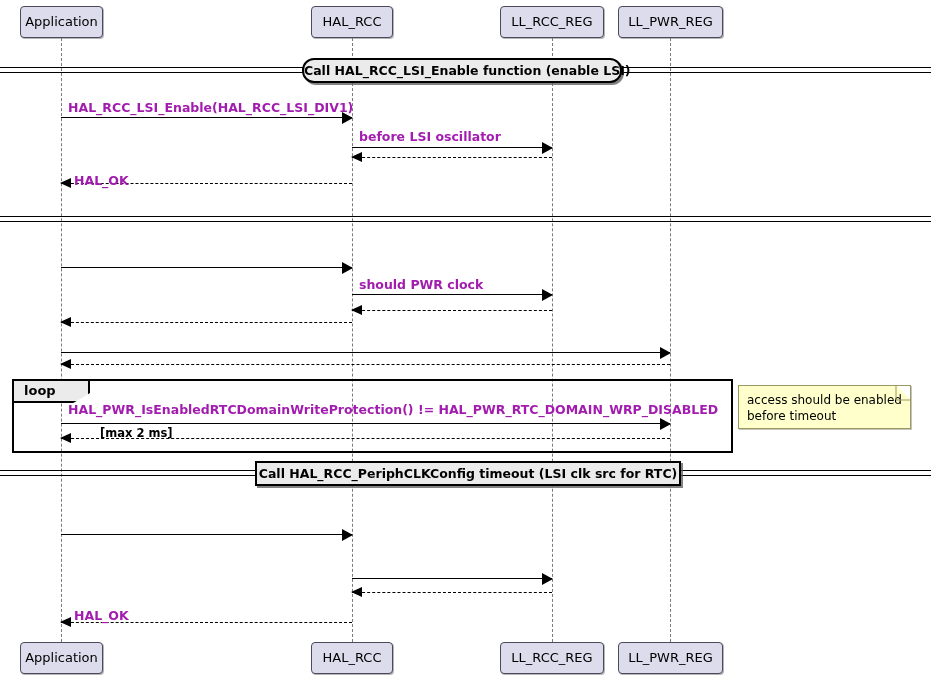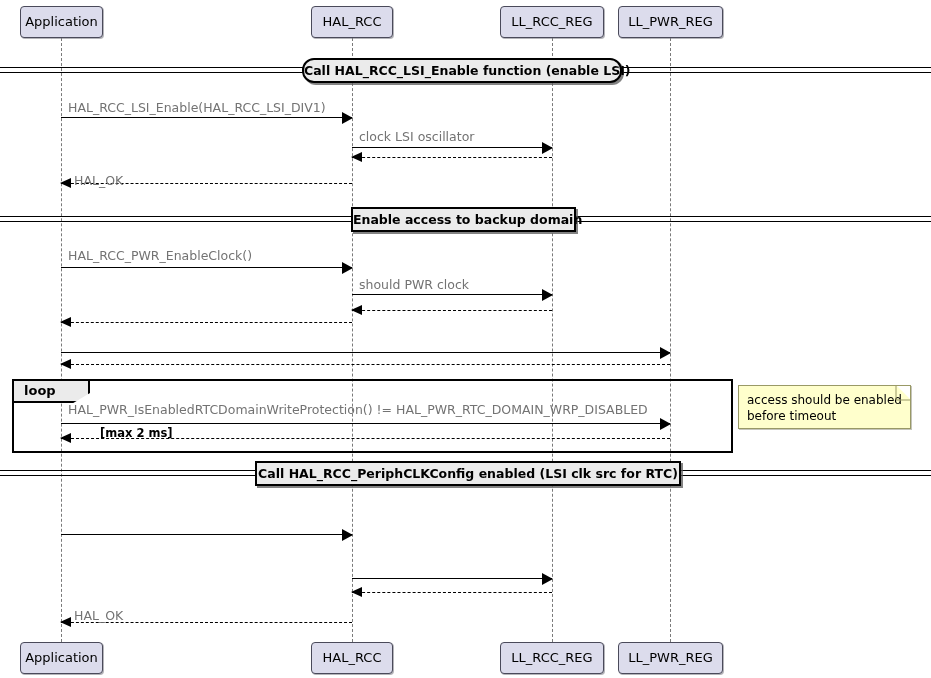--- a/index.html
+++ b/index.html
@@ -103,24 +103,25 @@
     border-right: 11px solid #000000;
   }
   .arrowhead.right.open,
   .arrowhead.left.open {
     border-top-width: 5px;
     border-bottom-width: 5px;
   }
   .msg-label {
     position: absolute;
     font-size: 12.5px;
-    color: #737373;
+    color: #a21caf;
     white-space: pre;
     line-height: 15px;
     z-index: 4;
+    font-weight: bold;
   }
   
   .frame {
     position: absolute;
     box-sizing: border-box;
     border: 2px solid #000000;
     background: transparent;
     z-index: 2;
   }
   .frame-tag {
@@ -191,45 +192,43 @@
     <div class="participant" style="left: 311px; width: 82px; top: 6px;"><span>HAL_RCC</span></div>
     <div class="participant" style="left: 500px; width: 104px; top: 6px;"><span>LL_RCC_REG</span></div>
     <div class="participant" style="left: 618px; width: 105px; top: 6px;"><span>LL_PWR_REG</span></div>
     <div class="participant" style="left: 20px; width: 83px; top: 642px;"><span>Application</span></div>
     <div class="participant" style="left: 311px; width: 82px; top: 642px;"><span>HAL_RCC</span></div>
     <div class="participant" style="left: 500px; width: 104px; top: 642px;"><span>LL_RCC_REG</span></div>
     <div class="participant" style="left: 618px; width: 105px; top: 642px;"><span>LL_PWR_REG</span></div>
     <div class="divider-rails" style="top: 67px;"></div>
     <div class="divider-box" style="left: 302px; width: 320px; top: 58px; border-radius: 12px;"><span>Call HAL_RCC_LSI_Enable function (enable LSI)</span></div>
     <div class="divider-rails" style="top: 216px;"></div>
-    <div class="divider-box" style="left: 351px; width: 225px; top: 207px;"><span>Enable access to backup domain</span></div>
     <div class="divider-rails" style="top: 470px;"></div>
-    <div class="divider-box" style="left: 255px; width: 426px; top: 461px;"><span>Call HAL_RCC_PeriphCLKConfig enabled (LSI clk src for RTC)</span></div>
+    <div class="divider-box" style="left: 255px; width: 426px; top: 461px;"><span>Call HAL_RCC_PeriphCLKConfig timeout (LSI clk src for RTC)</span></div>
     <div class="frame" style="left: 12px; top: 379px; width: 721px; height: 74px;"></div>
     <div class="frame-tag" style="left: 14px; top: 381px; width: 76px; height: 22px;">loop</div>
     <div class="frame-cond" style="left: 100px; top: 385px; margin-top: 41px;">[max 2 ms]</div>
     <div class="msg solid" style="left: 61px; width: 291px; top: 117px;">
       <div class="arrowhead right"></div>
     </div>
     <div class="msg-label" style="left: 68px; top: 100px;">HAL_RCC_LSI_Enable(HAL_RCC_LSI_DIV1)</div>
     <div class="msg solid" style="left: 352px; width: 200px; top: 147px;">
       <div class="arrowhead right"></div>
     </div>
-    <div class="msg-label" style="left: 359px; top: 129px;">clock LSI oscillator</div>
+    <div class="msg-label" style="left: 359px; top: 129px;">before LSI oscillator</div>
     <div class="msg dashed" style="left: 352px; width: 200px; top: 157px;">
       <div class="arrowhead left open"></div>
     </div>
     <div class="msg dashed" style="left: 61px; width: 291px; top: 183px;">
       <div class="arrowhead left open"></div>
     </div>
     <div class="msg-label" style="left: 74px; top: 173px;">HAL_OK</div>
     <div class="msg solid" style="left: 61px; width: 291px; top: 267px;">
       <div class="arrowhead right"></div>
     </div>
-    <div class="msg-label" style="left: 68px; top: 248px;">HAL_RCC_PWR_EnableClock()</div>
     <div class="msg solid" style="left: 352px; width: 200px; top: 294px;">
       <div class="arrowhead right"></div>
     </div>
     <div class="msg-label" style="left: 359px; top: 277px;">should PWR clock</div>
     <div class="msg dashed" style="left: 352px; width: 200px; top: 310px;">
       <div class="arrowhead left open"></div>
     </div>
     <div class="msg dashed" style="left: 61px; width: 291px; top: 322px;">
       <div class="arrowhead left open"></div>
     </div>

